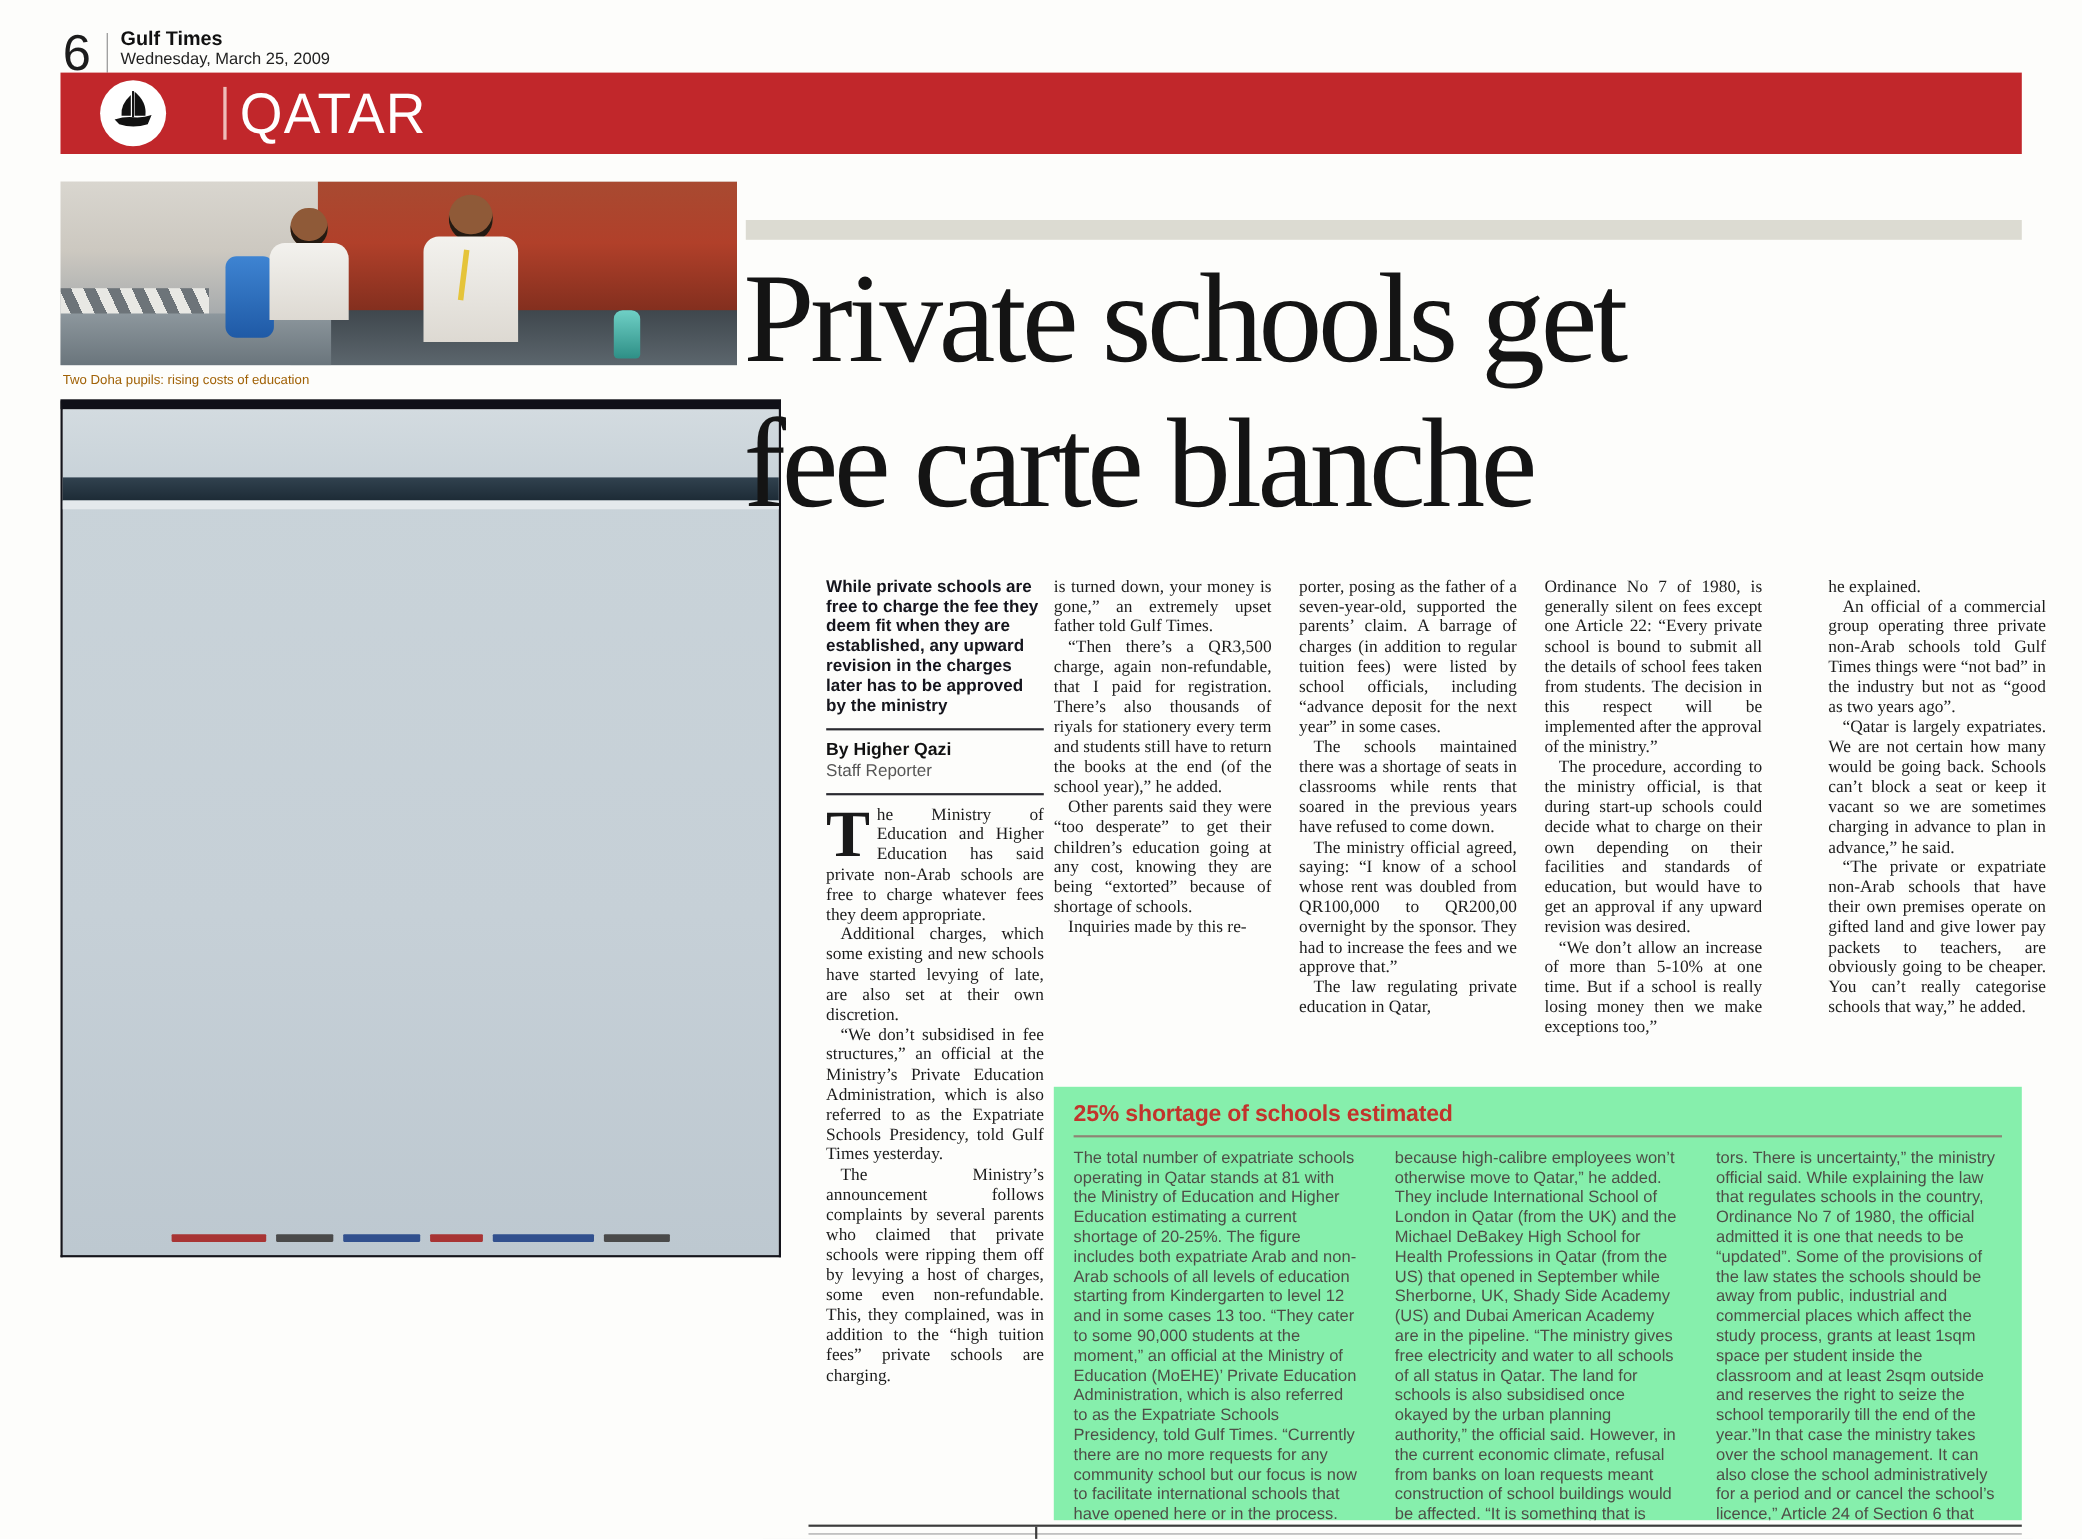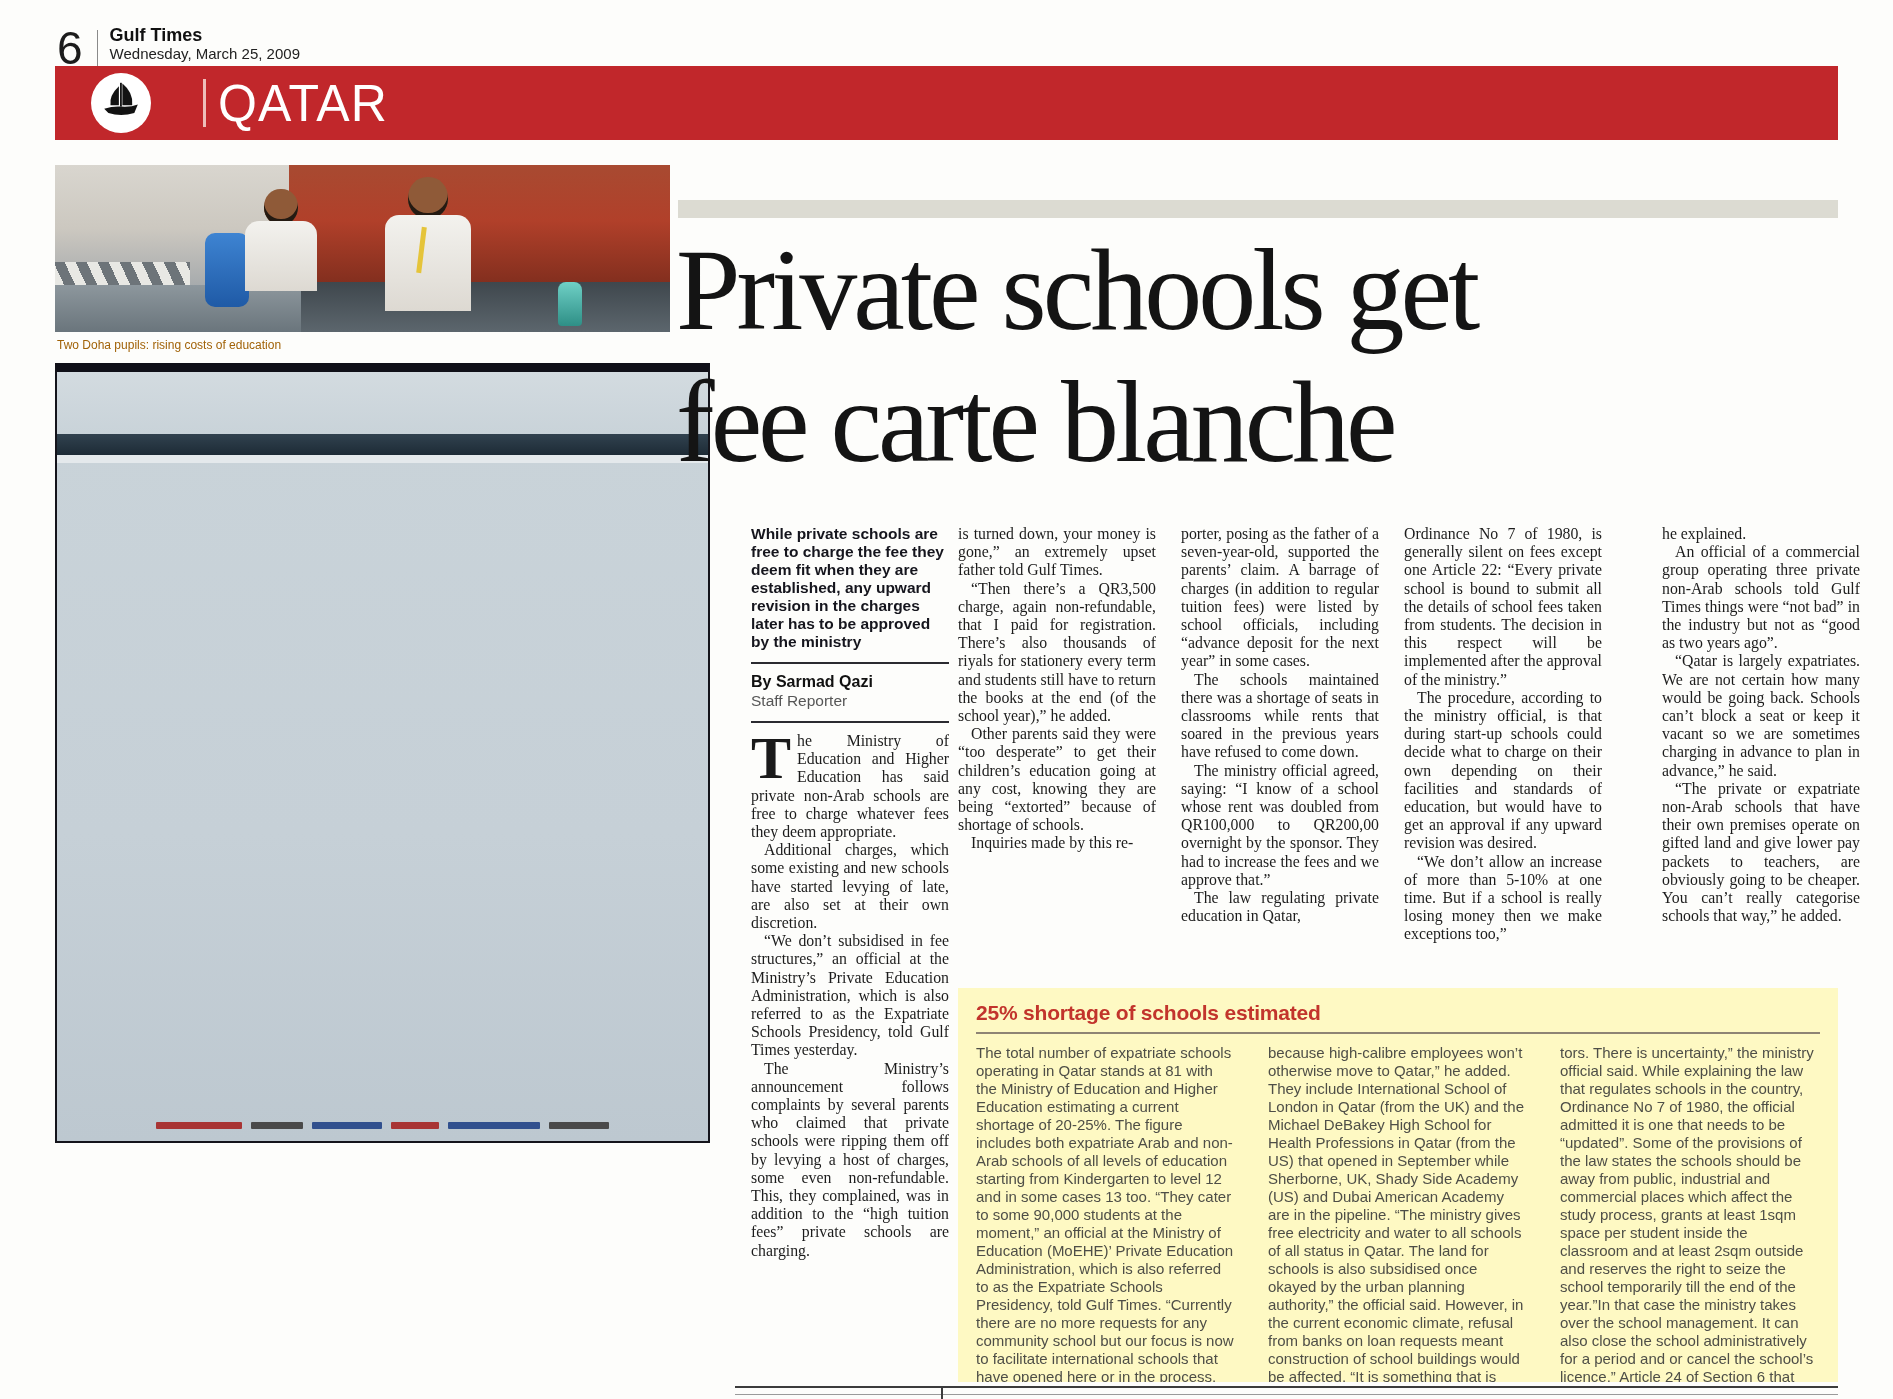--- a/index.html
+++ b/index.html
@@ -63,21 +63,21 @@
   .by-name { font-size:16px; font-weight:700; color:#111; line-height:18px; }
   .by-title { font-size:15.5px; color:#565656; line-height:18px; margin-top:1px; }
   .bodytext, .bodytext p { font-family:"Liberation Serif", serif; font-size:15.8px; line-height:18.2px;
     color:#1c1c1c; text-align:justify; }
   .bodytext p { margin:0; text-indent:13px; }
   .cont p:first-child { text-indent:0; }
   .lead-para { font-family:"Liberation Serif", serif; font-size:15.8px; line-height:18.2px; color:#1c1c1c; text-align:justify; }
   .dropcap { float:left; font-family:"Liberation Serif", serif; font-weight:700; font-size:60px; line-height:48px;
     padding:2px 6px 0 0; color:#1a1a1a; }
   
-  #factbox { position:absolute; left:958px; top:988px; width:880px; height:394px; background:#fef9c3;
+  #factbox { position:absolute; left:958px; top:988px; width:880px; height:394px; background:#86efac;
     padding:13px 18px 14px; overflow:hidden; }
   .fb-head { font-size:21px; font-weight:700; color:#c2342c; letter-spacing:-0.2px; }
   .fb-rule { border:none; border-top:2px solid #8e8474; margin:7px 0 10px; }
   .fb-cols { display:flex; gap:34px; }
   .fb-col { width:258px; font-size:15px; line-height:18px; color:#4e4e47; }
   
   .bottom-rule { position:absolute; left:735px; top:1386px; width:1103px; height:2px; background:#3c3c3c; }
   .bottom-rule2 { position:absolute; left:735px; top:1394px; width:1103px; height:1px; background:#9a9a9a; }
   .bottom-tick { position:absolute; left:941px; top:1388px; width:2px; height:11px; background:#3c3c3c; }
 </style>
@@ -145,21 +145,21 @@
 
   <div id="kicker-bar"></div>
   <h1 id="headline">
     <span style="display:block;">Private schools get</span>
     <span style="display:block;">fee carte blanche</span>
   </h1>
 
   <div class="acol" id="col1">
     <div class="standfirst">While private schools are free to charge the fee they deem fit when they are established, any upward revision in the charges later has to be approved by the ministry</div>
     <hr class="rule">
-    <div class="by-name">By Sarmad Qazi</div>
+    <div class="by-name">By Higher Qazi</div>
     <div class="by-title">Staff Reporter</div>
     <hr class="rule">
     <div class="lead-para">
       <span class="dropcap">T</span><span>he Ministry of Education and Higher Education has said private non-Arab schools are free to charge whatever fees they deem appropriate.</span>
     </div>
     <div class="bodytext">
         <p>Additional charges, which some existing and new schools have started levying of late, are also set at their own discretion.</p>
         <p>“We don’t subsidised in fee structures,” an official at the Ministry’s Private Education Administration, which is also referred to as the Expatriate Schools Presidency, told Gulf Times yesterday.</p>
         <p>The Ministry’s announcement follows complaints by several parents who claimed that private schools were ripping them off by levying a host of charges, some even non-refundable. This, they complained, was in addition to the “high tuition fees” private schools are charging.</p>
       </div>

